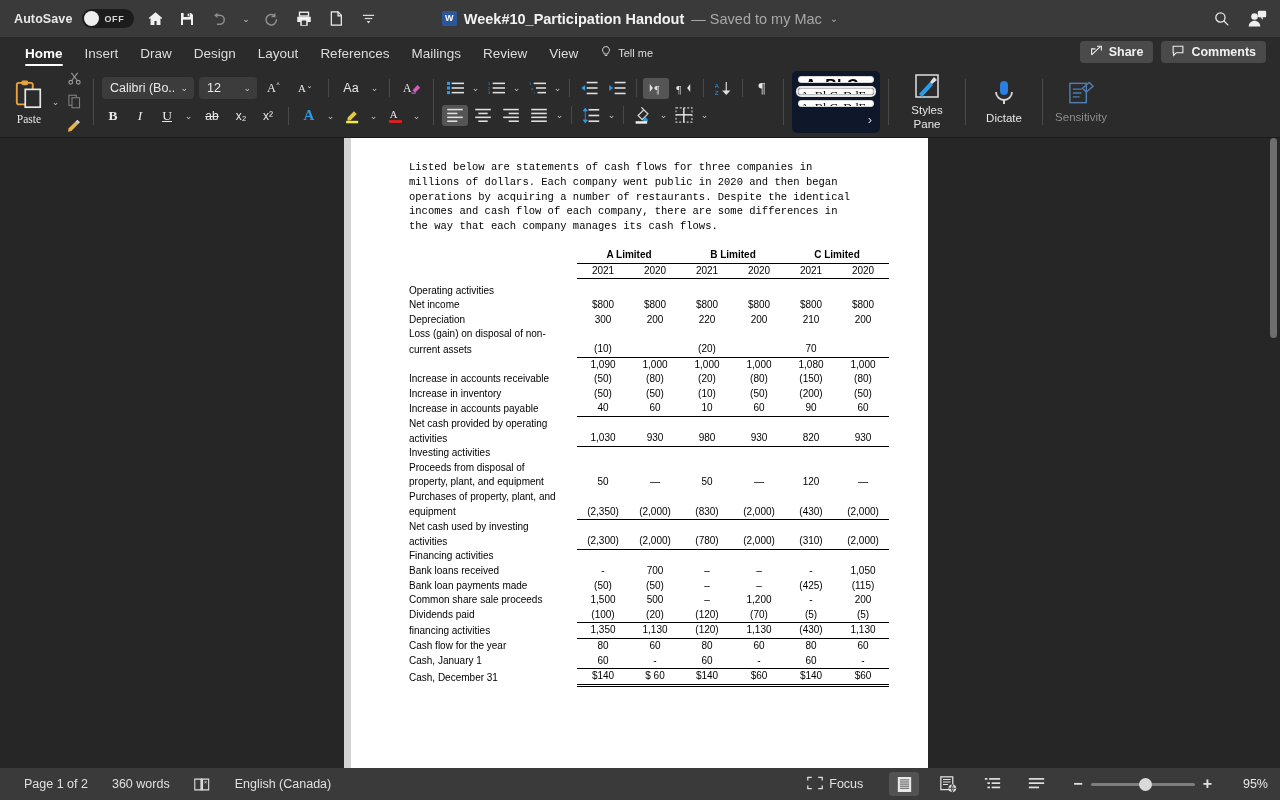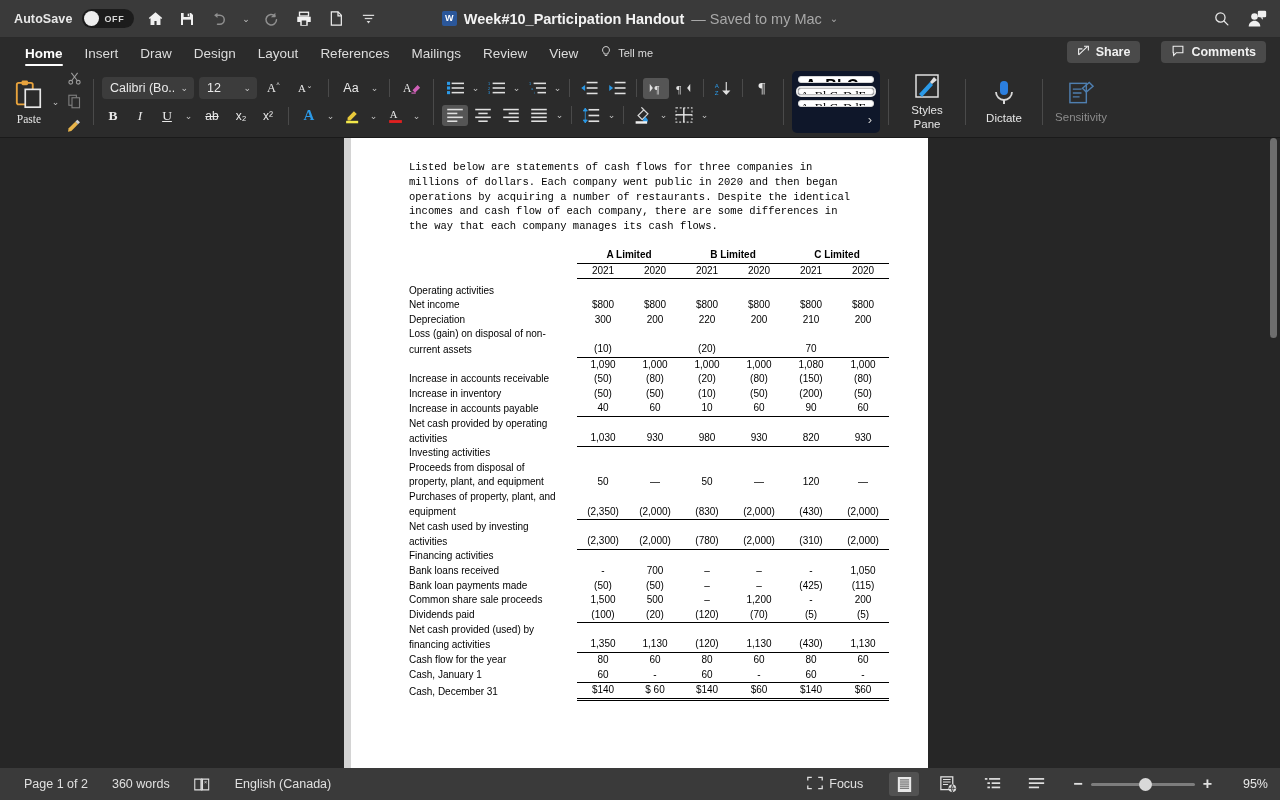--- a/index.html
+++ b/index.html
@@ -47,21 +47,21 @@
   }
   .tab {
     position:relative; color:#dcdcdc; font-size:13.5px; padding:0 11px 5px 11px;
     cursor:default; white-space:nowrap;
   }
   .tab.active { color:#ffffff; font-weight:700; }
   .tab.active::after {
     content:""; position:absolute; left:11px; right:11px; bottom:0; height:2.5px; background:#ffffff; border-radius:2px;
   }
   .tellme { display:flex; align-items:center; gap:6px; padding:0 11px 5px 11px; color:#dcdcdc; font-size:11px; }
-  .tab-right { margin-left:auto; display:flex; align-items:flex-start; gap:21px; padding-bottom:3px; }
+  .tab-right { margin-left:auto; display:flex; align-items:flex-start; gap:8px; padding-bottom:3px; }
   .pillbtn {
     background:#4a4a4a; border-radius:4px; height:22px; padding:0 10px;
     display:flex; align-items:center; gap:6px; color:#f0f0f0; font-size:12.5px; font-weight:600;
   }
 
   
   .ribbon {
     height:72px; background:#2b2b2b; display:flex; align-items:center;
     padding:0 8px; flex:0 0 72px; gap:0; border-bottom:1px solid #1a1a1a;
   }
@@ -848,29 +848,20 @@
               <tr>
                 <td class="lbl ind2">Dividends paid</td>
                 <td class="num ul-co">(100)</td>
                 <td class="num ul-co">(20)</td>
                 <td class="num ul-co">(120)</td>
                 <td class="num ul-co">(70)</td>
                 <td class="num ul-co">(5)</td>
                 <td class="num ul-co">(5)</td>
               </tr>
               <tr>
-                <td class="lbl">Net cash provided (used) by</td>
-                <td class="num"></td>
-                <td class="num"></td>
-                <td class="num"></td>
-                <td class="num"></td>
-                <td class="num"></td>
-                <td class="num"></td>
-              </tr>
-              <tr>
                 <td class="lbl">financing activities</td>
                 <td class="num ul-co">1,350</td>
                 <td class="num ul-co">1,130</td>
                 <td class="num ul-co">(120)</td>
                 <td class="num ul-co">1,130</td>
                 <td class="num ul-co">(430)</td>
                 <td class="num ul-co">1,130</td>
               </tr>
               <tr>
                 <td class="lbl">Cash flow for the year</td>

